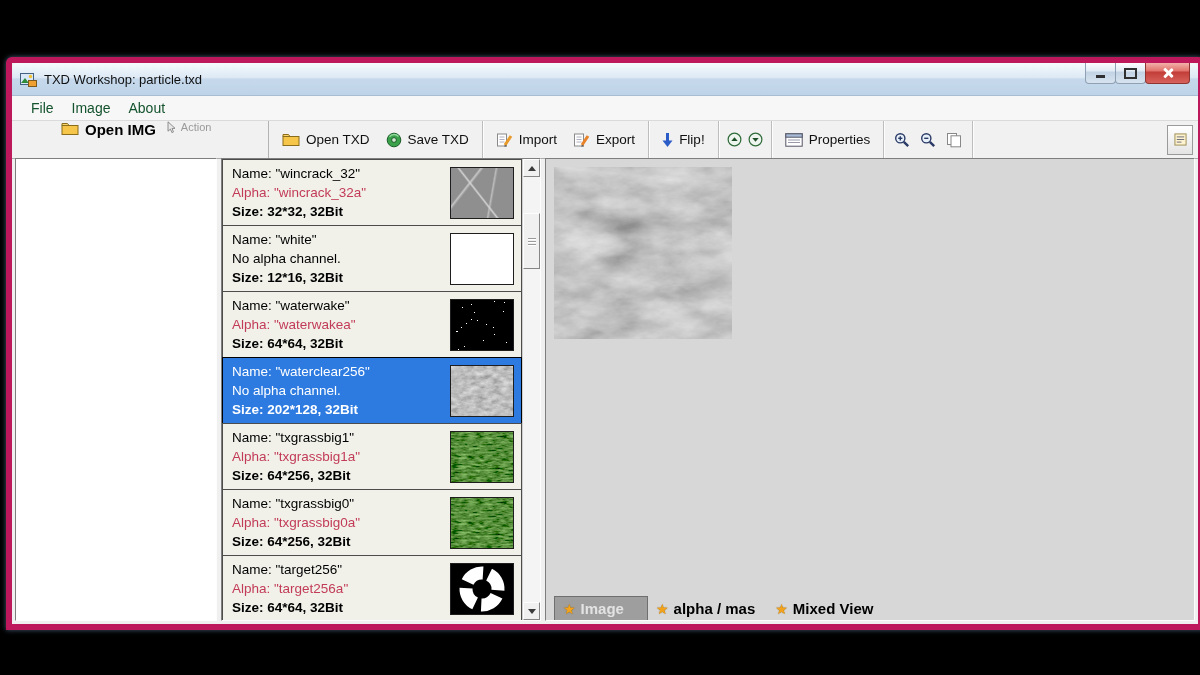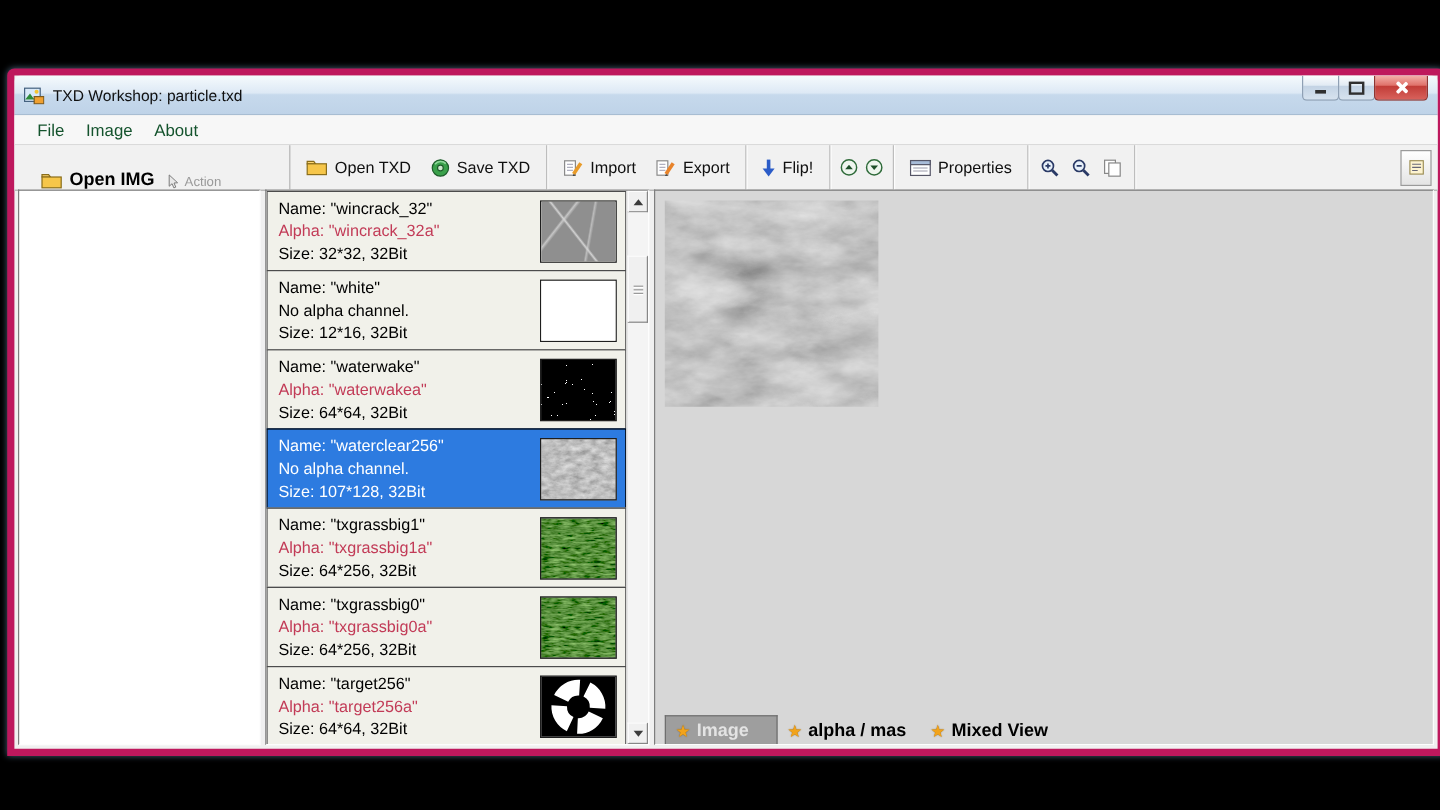--- a/index.html
+++ b/index.html
@@ -20,21 +20,21 @@
   .glyph-close::before,.glyph-close::after{content:"";position:absolute;left:5px;top:0;width:2.5px;height:12px;background:#fff;border-radius:1px;}
   .glyph-close::before{transform:rotate(45deg);}
   .glyph-close::after{transform:rotate(-45deg);}
 
   
   .menu-bar{height:24px;background:#f7f7f7;border-bottom:1px solid #dadada;display:flex;align-items:center;padding-left:10px;}
   .menu-item{font-size:14px;color:#14532d;padding:2px 9px;}
 
   
   .toolbar{height:37px;background:#f1f1f1;border-bottom:1px solid #ababab;display:flex;align-items:stretch;}
-  .tb-left{width:207px;flex:none;display:flex;align-items:flex-end;border-right:1px solid #b3b3b3;padding-left:22px;overflow:hidden;}
+  .tb-left{width:207px;flex:none;display:flex;align-items:flex-start;border-right:1px solid #b3b3b3;padding-left:22px;overflow:hidden;margin-left:27px;}
   .open-img-label{font-size:15px;font-weight:bold;margin-left:6px;white-space:nowrap;max-width:86px;overflow:hidden;}
   .cursor-icon{margin-left:10px;flex:none;}
   .action-label{font-size:11px;color:#9a9a9a;margin-left:5px;white-space:nowrap;}
   .tb-group{display:flex;align-items:center;border-right:1px solid #bdbdbd;box-shadow:1px 0 0 #fdfdfd;padding:0 5px;}
   .tb-btn{display:flex;align-items:center;gap:6px;padding:3px 8px;font-size:13.5px;color:#101010;white-space:nowrap;cursor:default;}
   .tbi{flex:none;display:block;}
   .tb-spacer{flex:1;}
   .tb-right-btn{width:24px;height:28px;align-self:center;margin-right:5px;border:1px solid #9a9a9a;background:linear-gradient(#ffffff,#e4e4e4);display:flex;align-items:center;justify-content:center;}
 
   
@@ -43,21 +43,21 @@
   .list-wrap{width:318px;flex:none;margin-left:4px;display:flex;border:1px solid;border-color:#7e7e7e #fdfdfd #fdfdfd #7e7e7e;background:#fff;overflow:hidden;}
   .tex-list{flex:1;overflow:hidden;min-width:0;}
   .tex-item{height:67px;box-sizing:border-box;border:1px solid #4c4c4c;margin-top:-1px;background:#f1f1ea;display:flex;align-items:center;justify-content:space-between;padding:2px 7px 2px 9px;}
   .tex-item:first-child{margin-top:0;}
   .tex-item.selected{background:#2d7be0;border-color:#000;}
   .tex-item.selected .tex-name,.tex-item.selected .tex-alpha,.tex-item.selected .tex-size{color:#fff;}
   .tex-text{font-size:13.5px;line-height:19px;min-width:0;}
   .tex-name{color:#000;white-space:nowrap;}
   .tex-alpha{color:#000;white-space:nowrap;}
   .tex-alpha.red{color:#c23b57;}
-  .tex-size{font-weight:normal;color:#000;white-space:nowrap;}
+  .tex-size{font-weight:bold;color:#000;white-space:nowrap;}
   .tex-thumb{width:62px;height:50px;flex:none;border:1px solid #1e1e1e;background:#909090;overflow:hidden;margin-left:6px;}
   .th{width:100%;height:100%;display:block;}
   .th-white{background:#fff;}
   .th-wincrack{background:
     linear-gradient(52deg,transparent 44%,#d2d2d2 46%,transparent 48%),
     linear-gradient(128deg,transparent 28%,#c6c6c6 30%,transparent 33%),
     linear-gradient(100deg,transparent 62%,#bcbcbc 64%,transparent 67%),
     #8f8f8f;}
 
   
@@ -301,21 +301,21 @@
               <svg class="th" preserveAspectRatio="none" viewBox="0 0 62 50">
                 <rect width="62" height="50" fill="#000"></rect>
                 <rect width="62" height="50" filter="url(#f-speck)"></rect>
               </svg>
             </div>
           </div>
           <div class="tex-item selected">
             <div class="tex-text">
               <div class="tex-name">Name: "waterclear256"</div>
               <div class="tex-alpha">No alpha channel.</div>
-              <div class="tex-size">Size: 107*128, 32Bit</div>
+              <div class="tex-size">Size: 202*128, 32Bit</div>
             </div>
             <div class="tex-thumb">
               <svg class="th" preserveAspectRatio="none" viewBox="0 0 62 50">
                 <rect width="62" height="50" filter="url(#f-water)"></rect>
               </svg>
             </div>
           </div>
           <div class="tex-item">
             <div class="tex-text">
               <div class="tex-name">Name: "txgrassbig1"</div>

